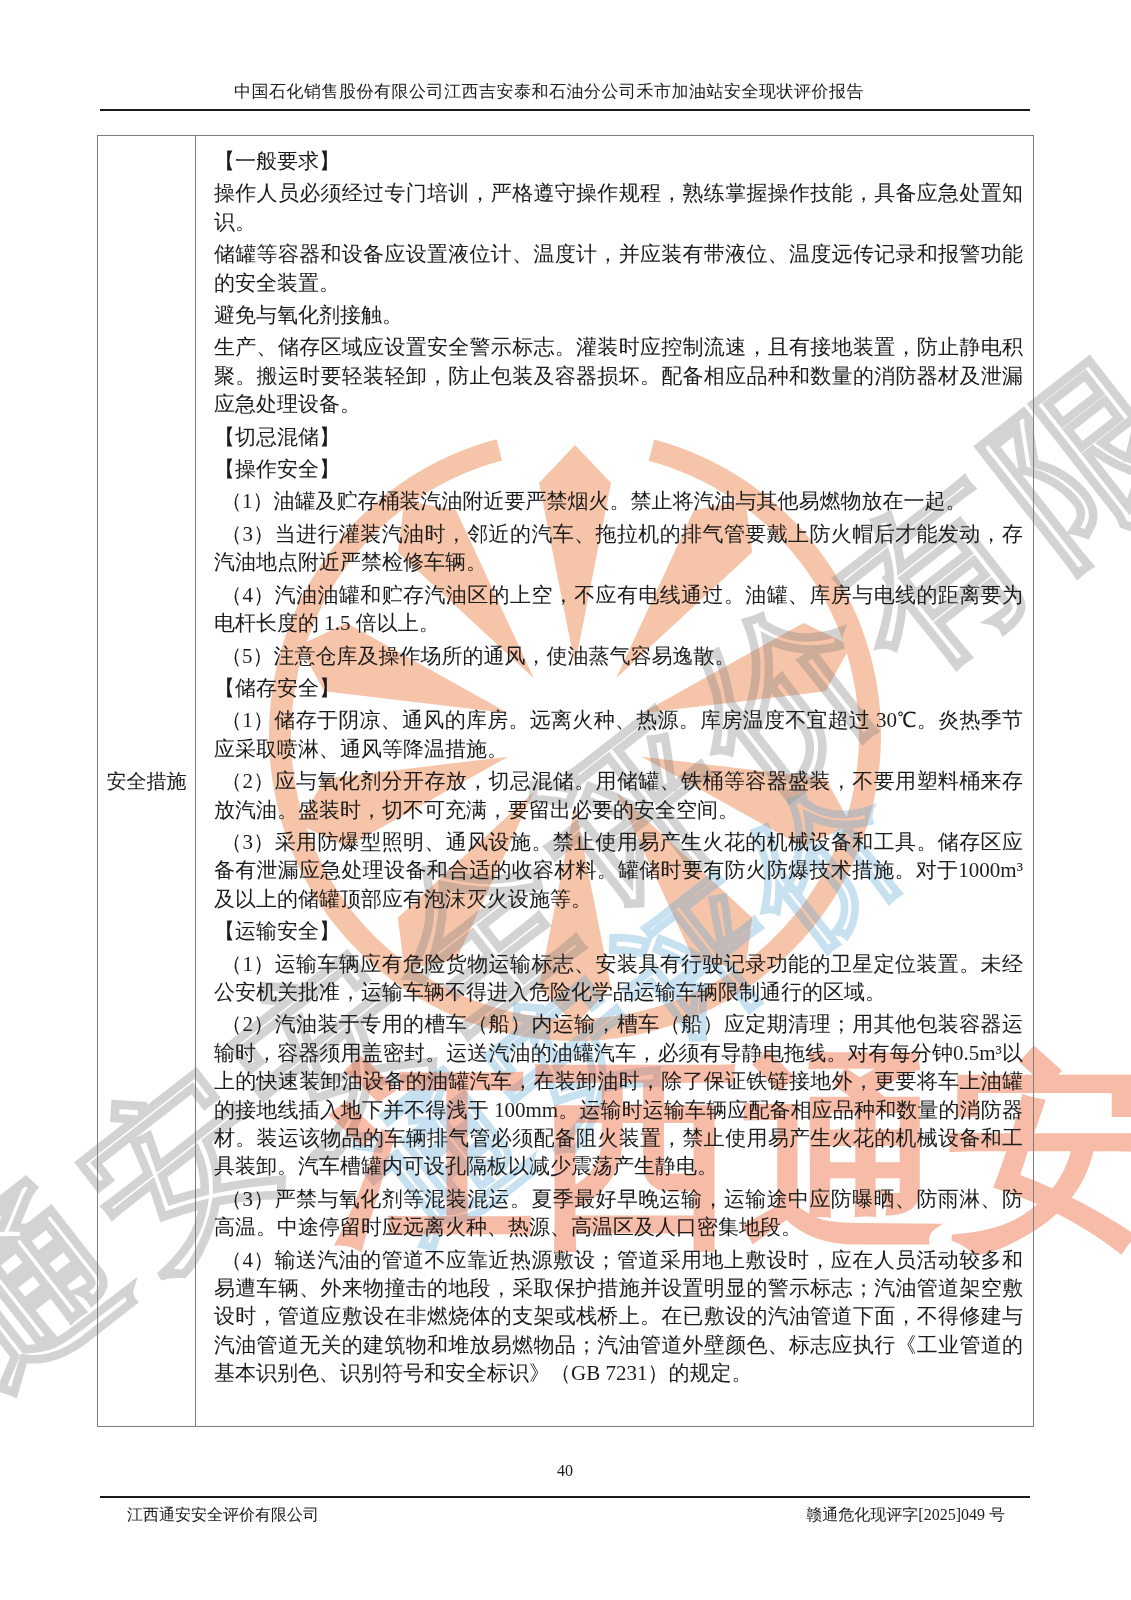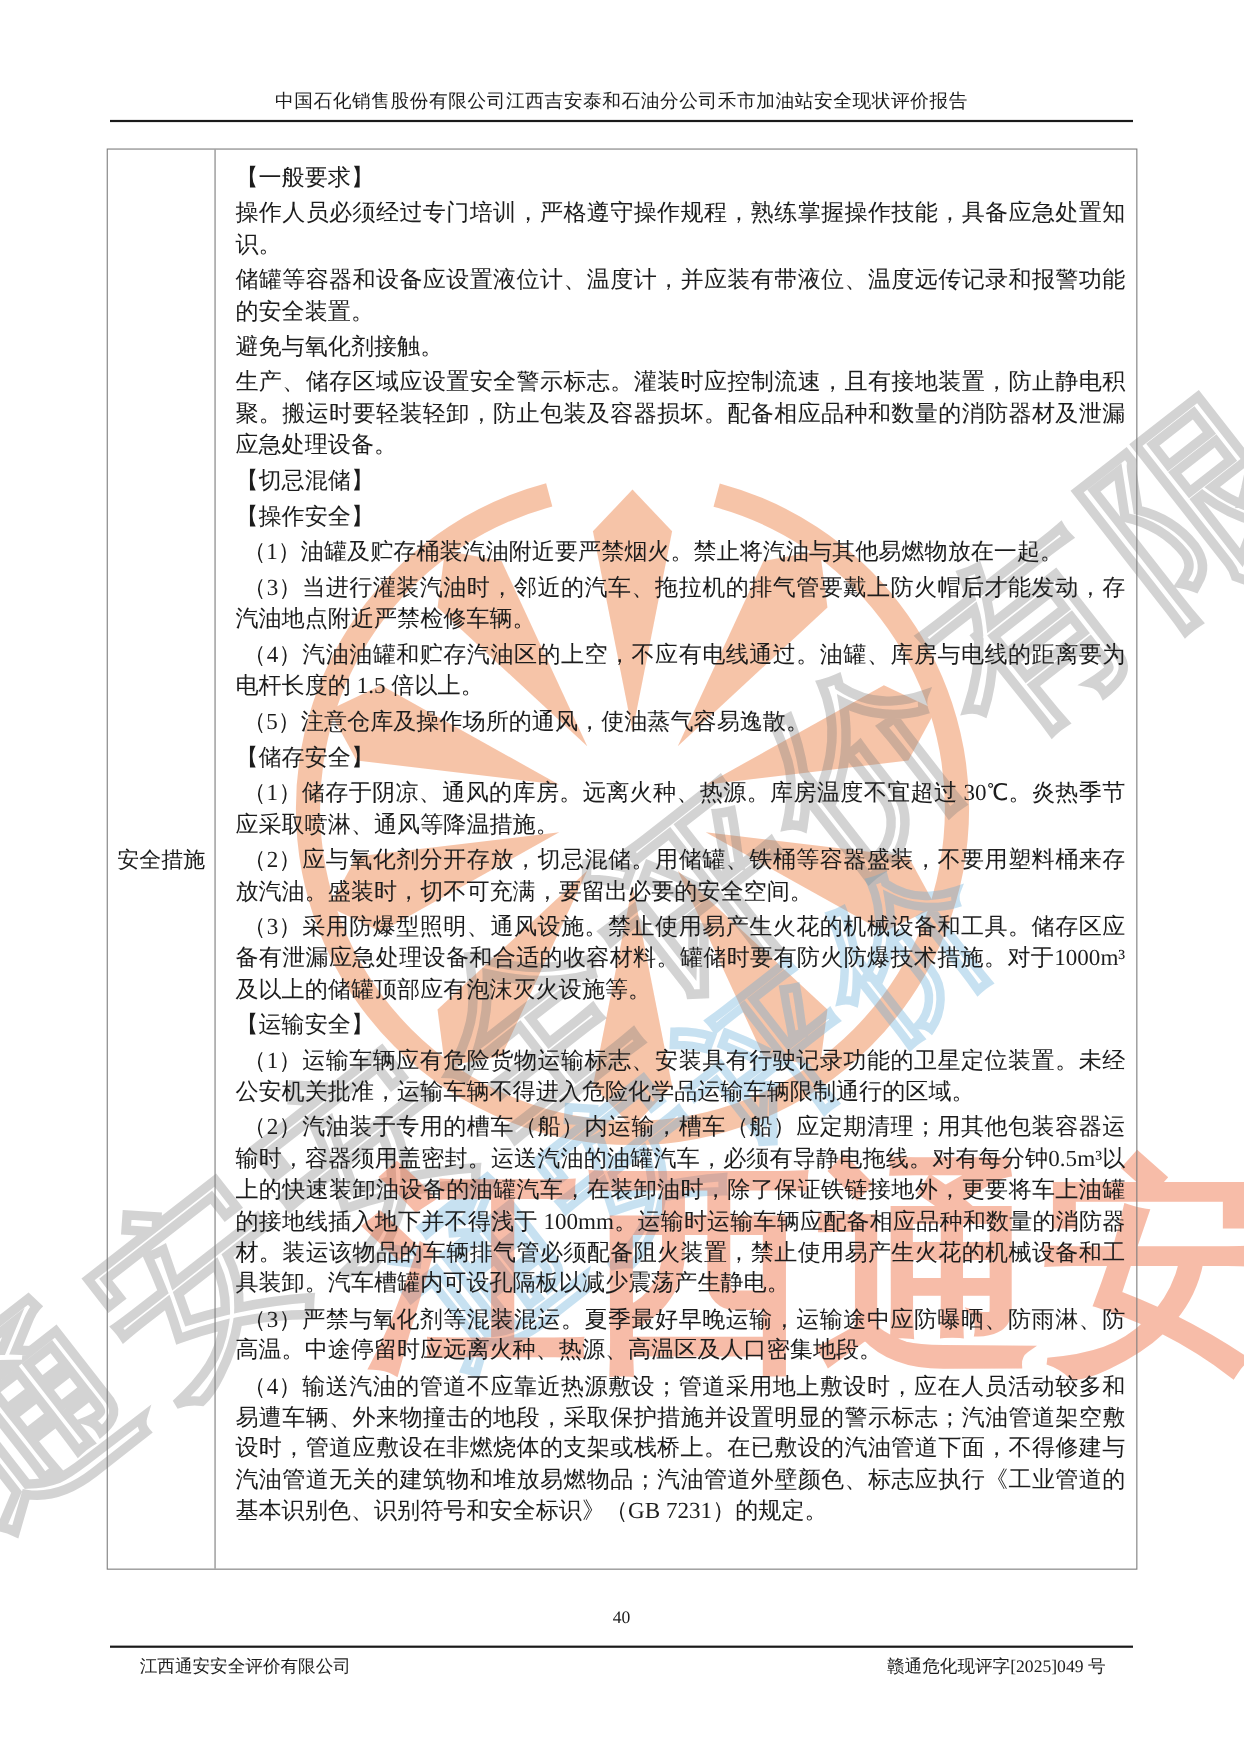--- a/index.html
+++ b/index.html
@@ -31,21 +31,21 @@
   .wm-orange{
     position:absolute;left:330px;top:1018px;
     white-space:nowrap;
     font-size:205px;font-weight:bold;
     color:rgba(236,96,48,0.42);
     font-family:"Liberation Sans", sans-serif;
   }
   
   .content-layer{position:absolute;inset:0;z-index:1;}
   .header-title{
-    position:absolute;left:100px;top:80px;width:930px;
+    position:absolute;left:84px;top:80px;width:930px;
     text-align:center;font-size:17px;letter-spacing:.5px;
   }
   .header-rule{position:absolute;left:100px;top:109px;width:930px;height:0;border-top:2.5px solid #1a1a1a;}
   .doc-table{
     position:absolute;left:97px;top:135px;width:937px;height:1292px;
     border:1.5px solid #7d7d7d;box-sizing:border-box;display:flex;
   }
   .label-cell{
     width:98px;flex:0 0 98px;border-right:1.5px solid #7d7d7d;box-sizing:border-box;
     display:flex;align-items:center;justify-content:center;

